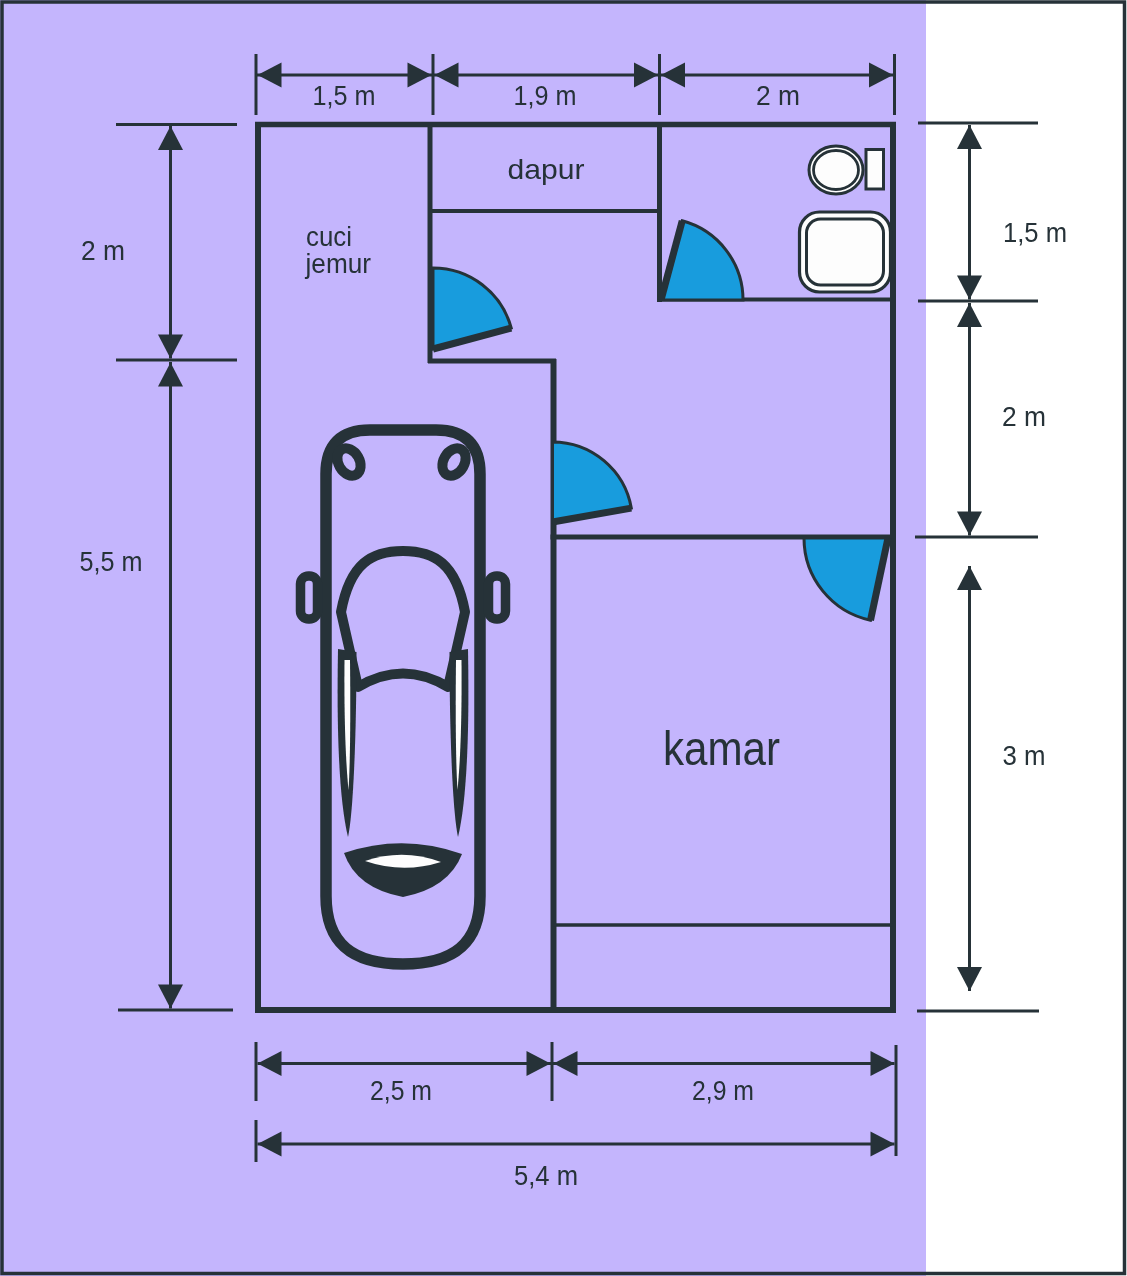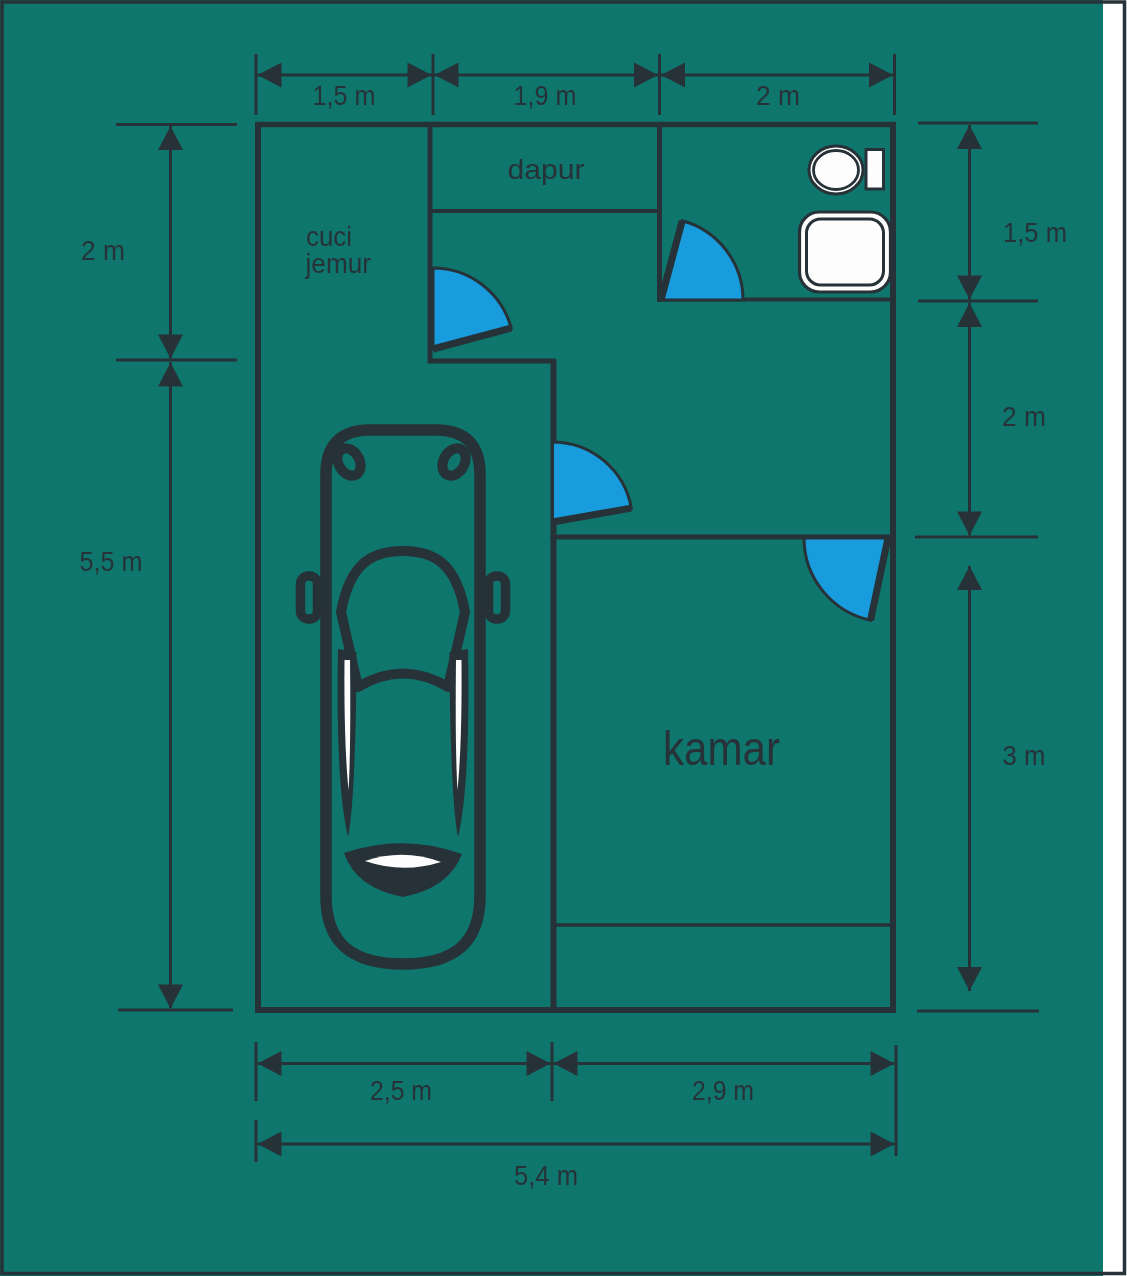--- a/index.html
+++ b/index.html
@@ -1,16 +1,16 @@
 <!DOCTYPE html>
 <html><head>
 <meta charset="utf-8">
 <style>
   html,body{margin:0;padding:0;background:#ffffff;}
-  #page{width:1103px;height:1276px;position:relative;background:#0f766e;}
+  #page{width:926px;height:1276px;position:relative;background:#c4b5fd;}
   svg text{font-family:"Liberation Sans",sans-serif;fill:#263238;}
 </style>
 </head>
 <body>
 <div id="page">
 <svg width="1127" height="1276" viewBox="0 0 1127 1276">
 
   <rect x="2" y="2" width="1122.5" height="1271.5" fill="none" stroke="#263238" stroke-width="3.5"></rect>
 
   <line x1="255" y1="124.5" x2="896" y2="124.5" stroke="#263238" stroke-width="5.5"></line>

